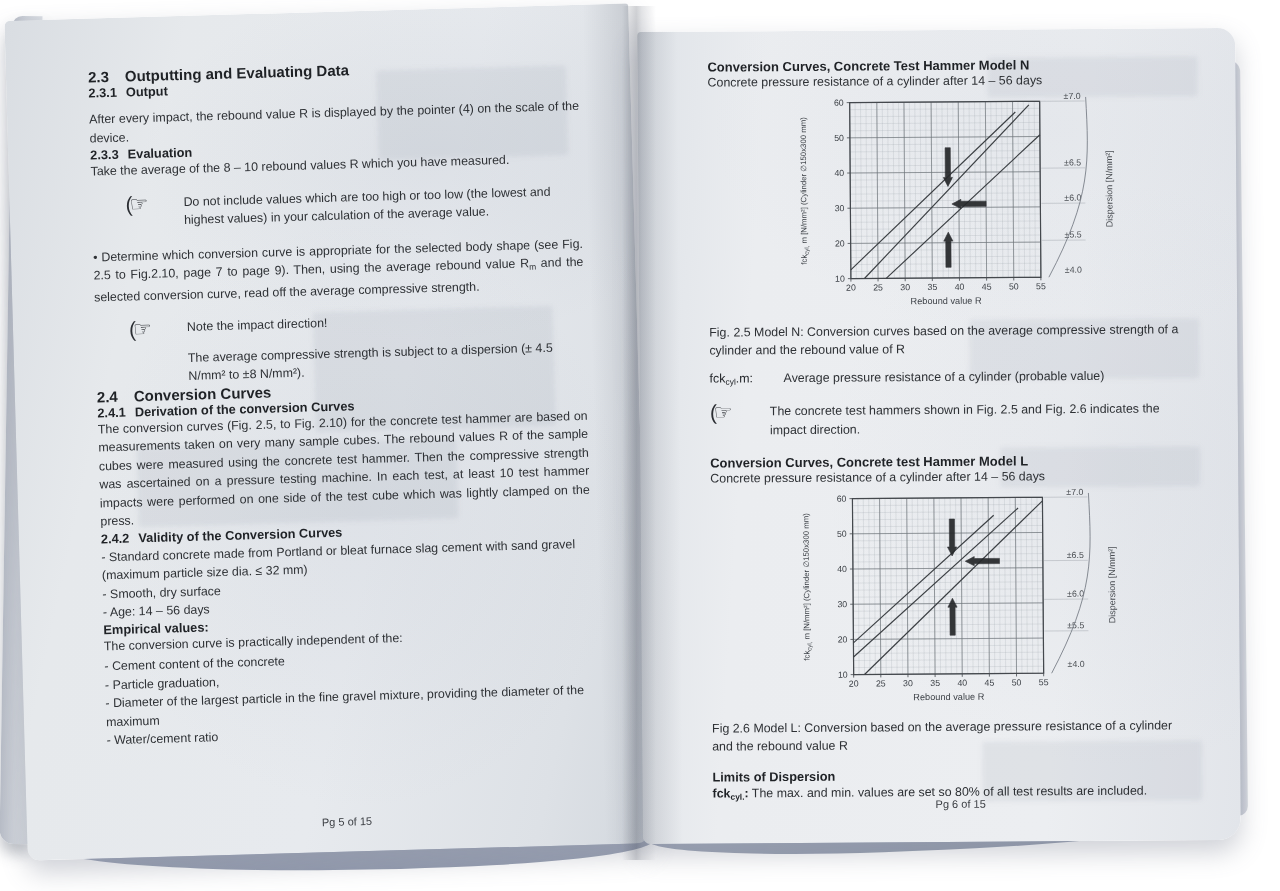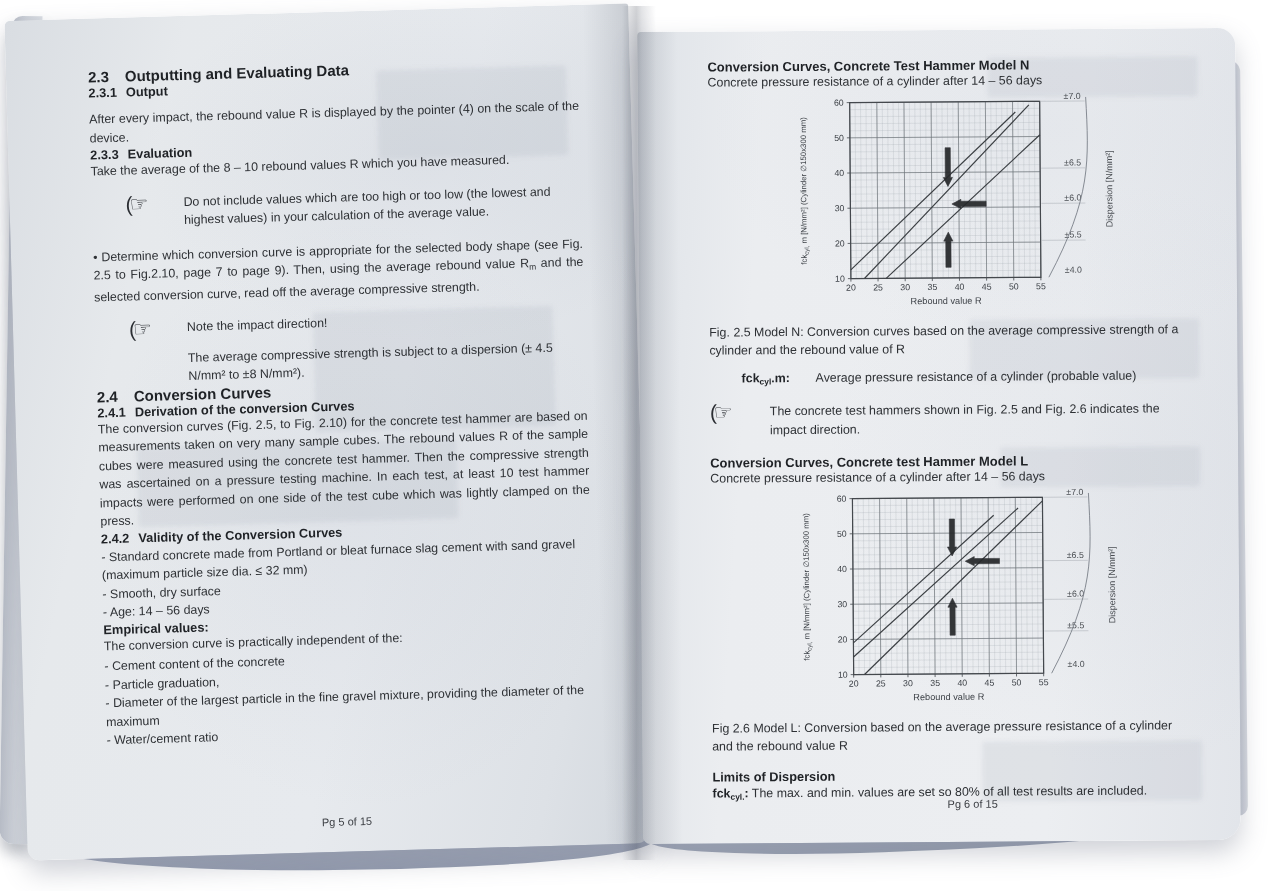--- a/index.html
+++ b/index.html
@@ -85,29 +85,29 @@
   }
   .note .ntext{flex:1;padding-right:4px;}
   .note .ntext p + p{margin-top:12px;}
   ul.dash{list-style:none;margin:2px 0 0 0;padding:0;}
   ul.dash li{font-size:12.4px;line-height:18.5px;}
   sub{font-size:.68em;vertical-align:-.28em;}
   .footer{
     position:absolute;font-size:11px;color:#3a3d42;
   }
   .footer-left{left:295px;bottom:24px;}
-  .footer-right{left:293px;bottom:32px;margin-left:12px;}
+  .footer-right{left:293px;bottom:32px;}
 
   
   .fig-title{font-size:13px;font-weight:bold;color:#1f2226;}
   .fig-subtitle{font-size:12.4px;margin-top:1px;}
   .chart-wrap{margin:4px 0 0 84px;}
   .fig-caption{font-size:12.4px;line-height:18px;margin-top:2px;max-width:478px;}
   .fck-line{display:flex;font-size:12.4px;margin-top:12px;}
-  .fck-line .lbl{flex:0 0 74px;font-weight:bold;color:#1f2226;margin-left:32px;}
+  .fck-line .lbl{flex:0 0 74px;font-weight:normal;color:#1f2226;}
   .limits-h{font-size:12.8px;font-weight:bold;margin-top:14px;color:#1f2226;}
   .limits-line{font-size:12.4px;margin-top:2px;}
   .limits-line b{color:#1f2226;}
 
   
   .smudge{position:absolute;background:rgba(110,120,142,.10);filter:blur(2.5px);border-radius:3px;pointer-events:none;}
   svg text{font-family:"Liberation Sans",sans-serif;}
 </style>
 </head>
 <body>

